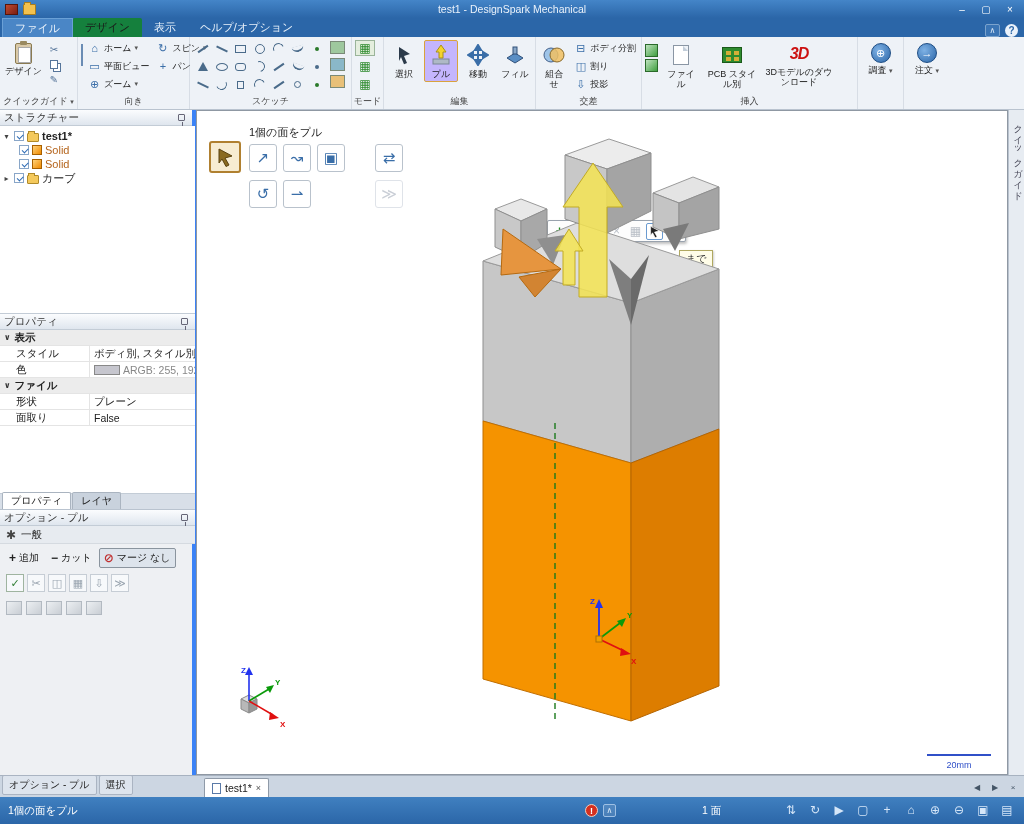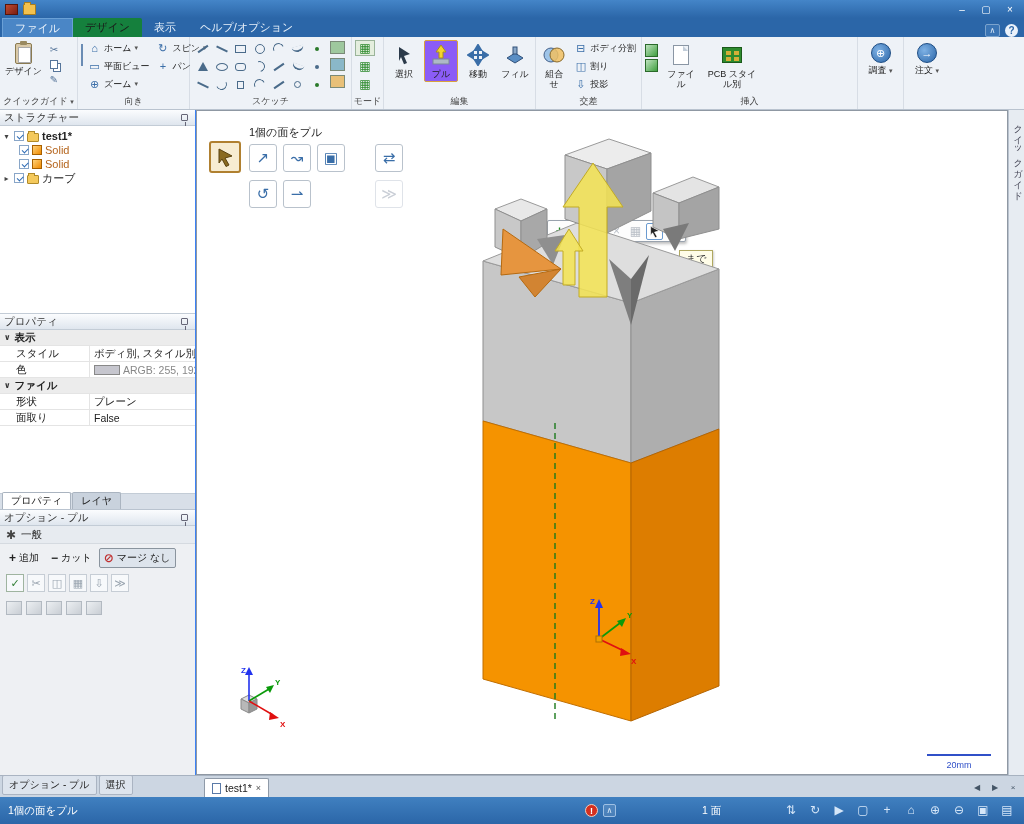--- a/index.html
+++ b/index.html
@@ -27,21 +27,21 @@
 .mini-box{width:15px;height:13px;border:1px solid #7ba3cd;background:#3a74b4;color:#dbe9f7;font-size:8px;display:flex;align-items:center;justify-content:center;border-radius:2px}
 .help-circ{width:13px;height:13px;border-radius:50%;background:#eaf2fb;color:#2b66a8;font-weight:bold;font-size:10px;display:flex;align-items:center;justify-content:center}
 
 
 #ribbon{position:absolute;left:0;top:37px;width:1024px;height:73px;background:#eef2f7;border-bottom:1px solid #b9c3cf;display:flex}
 .rgroup{position:relative;height:100%;border-right:1px solid #d7dde5;padding:3px 3px 13px 3px;display:flex;gap:3px;align-items:flex-start}
 .glabel{position:absolute;bottom:1px;left:0;right:0;text-align:center;font-size:9px;color:#444;white-space:nowrap}
 .car{font-size:7px;color:#555}
 .bigbtn{display:flex;flex-direction:column;align-items:center;padding:2px 1px;gap:2px;border:1px solid transparent;border-radius:2px}
 .bigbtn .blabel{font-size:9px;text-align:center;line-height:1.15;color:#222}
-.bigbtn.active{background:#8b5cf6;border:1px solid #d9a33c}
+.bigbtn.active{background:#c4b5fd;border:1px solid #d9a33c}
 .minicol{display:flex;flex-direction:column;gap:2px}
 .minirow{display:flex;align-items:center;gap:3px;font-size:9px;white-space:nowrap;height:16px;padding:0 2px}
 .gi{color:#3a6ea8;font-size:11px;width:13px;text-align:center;line-height:13px}
 .sic{width:14px;height:13px;display:flex;align-items:center;justify-content:center;color:#5a7folder;color:#56759a;font-size:10px}
 .copysq{position:relative;width:8px;height:9px;border:1px solid #56759a;background:#fff;box-shadow:3px 3px 0 -1px #fff,3px 3px 0 0 #56759a}
 .clipicon{width:17px;height:21px;background:#d9c9a8;border:1px solid #8a7a50;border-radius:2px;position:relative}
 .clipicon::before{content:"";position:absolute;top:-3px;left:4px;width:7px;height:4px;background:#9a8a60;border-radius:1px}
 .clipicon::after{content:"";position:absolute;top:3px;left:2px;width:11px;height:14px;background:#fff;border:1px solid #aaa}
 .viewcube{width:22px;height:22px;background:linear-gradient(135deg,#dfe9f5,#9ab4d4);border:1px solid #6a8cb4}
 .skgrid{display:flex;flex-direction:column;gap:1px}
@@ -65,21 +65,21 @@
 .pcbicon{width:20px;height:16px;background:#2e8b2e;border:1px solid #1a5a1a;position:relative}
 .pcbicon::after{content:"";position:absolute;left:3px;top:3px;width:5px;height:4px;background:#d4af37;box-shadow:8px 0 0 #d4af37,0 6px 0 #d4af37,8px 6px 0 #d4af37}
 .logo3d{color:#cc1111;font-weight:bold;font-style:italic;font-size:16px;letter-spacing:-1px;line-height:22px}
 .monitor{width:20px;height:15px;background:#35506e;border:1px solid #22364c;border-radius:2px;position:relative;margin-bottom:4px}
 .monitor::before{content:"";position:absolute;inset:2px;background:#7fb2e5}
 .monitor::after{content:"";position:absolute;left:6px;bottom:-4px;width:6px;height:4px;background:#44608a}
 .bluecirc{width:20px;height:20px;border-radius:50%;background:radial-gradient(circle at 35% 35%,#7fb2e5,#2b66a8);color:#fff;font-size:11px;display:flex;align-items:center;justify-content:center;border:1px solid #1c4c84}
 .greencube{width:13px;height:13px;background:linear-gradient(135deg,#bfe3bf,#3f9f3f);border:1px solid #2a6a2a}
 
 
-#sidebar{position:absolute;left:0;top:110px;width:196px;height:665px;background:#eef0f3;border-right:1px solid #3b82f6}
+#sidebar{position:absolute;left:0;top:110px;width:196px;height:665px;background:#eef0f3;border-right:4px solid #3b82f6}
 .phead{height:16px;background:linear-gradient(#fbfcfe,#dfe6ee);border-bottom:1px solid #c3ccd6;display:flex;align-items:center;padding:0 4px;font-size:10.5px;color:#333}
 .pin{margin-left:auto;width:7px;height:7px;border:1px solid #667;border-radius:1px;position:relative;margin-right:3px}
 .pin::after{content:"";position:absolute;top:7px;left:3px;width:1px;height:4px;background:#667}
 #tree{position:absolute;top:16px;left:0;width:195px;height:188px;background:#fff;border-bottom:1px solid #c3ccd6;padding:3px 2px}
 .trow{display:flex;align-items:center;gap:3px;height:14px;font-size:11px}
 .tw{width:9px;font-size:8px;color:#444;text-align:center}
 .sp16{width:14px}
 .chk{width:10px;height:10px;border:1px solid #89a6c8;background:#fff;position:relative;flex:none}
 .chk::after{content:"";position:absolute;left:1.5px;top:2px;width:5px;height:2.5px;border-left:1.6px solid #2e6cb5;border-bottom:1.6px solid #2e6cb5;transform:rotate(-45deg)}
 .tfold{width:12px;height:9px;background:#f4c95c;border:1px solid #b08a2a;border-radius:1px;position:relative;flex:none;margin-top:2px}
@@ -153,20 +153,21 @@
 .sb-icons span{width:14px;text-align:center}
 </style>
 </head>
 <body>
 
 <div id="titlebar">
   <div class="qat">
     <span class="qicon appicon"></span>
     <span class="qicon foldericon"></span>
   </div>
+  <div id="title-text">test1 - DesignSpark Mechanical</div>
   <div class="winbtns">
     <span class="wbtn">–</span>
     <span class="wbtn">▢</span>
     <span class="wbtn">×</span>
   </div>
 </div>
 
 <div id="menubar">
   <span class="mtab file">ファイル</span>
   <span class="mtab active">デザイン</span>
@@ -398,20 +399,24 @@
           <span class="pagefile"></span>
         </span>
       <span class="blabel">ファイル</span>
     </div>
     <div class="bigbtn" style="width:56px">
       <span class="ic22">
           <span class="pcbicon"></span>
         </span>
       <span class="blabel">PCB スタイル別</span>
     </div>
+    <div class="bigbtn" style="width:72px">
+      <span class="logo3d">3D</span>
+      <span class="blabel">3Dモデルのダウンロード</span>
+    </div>
     <div class="glabel">挿入</div>
   </div>
 
 
   <div class="rgroup" style="width:46px">
     <div class="bigbtn" style="width:40px">
       <span class="bluecirc">⊕</span>
       <span class="blabel"><span>調査</span> <span class="car">▾</span></span>
     </div>
   </div>

